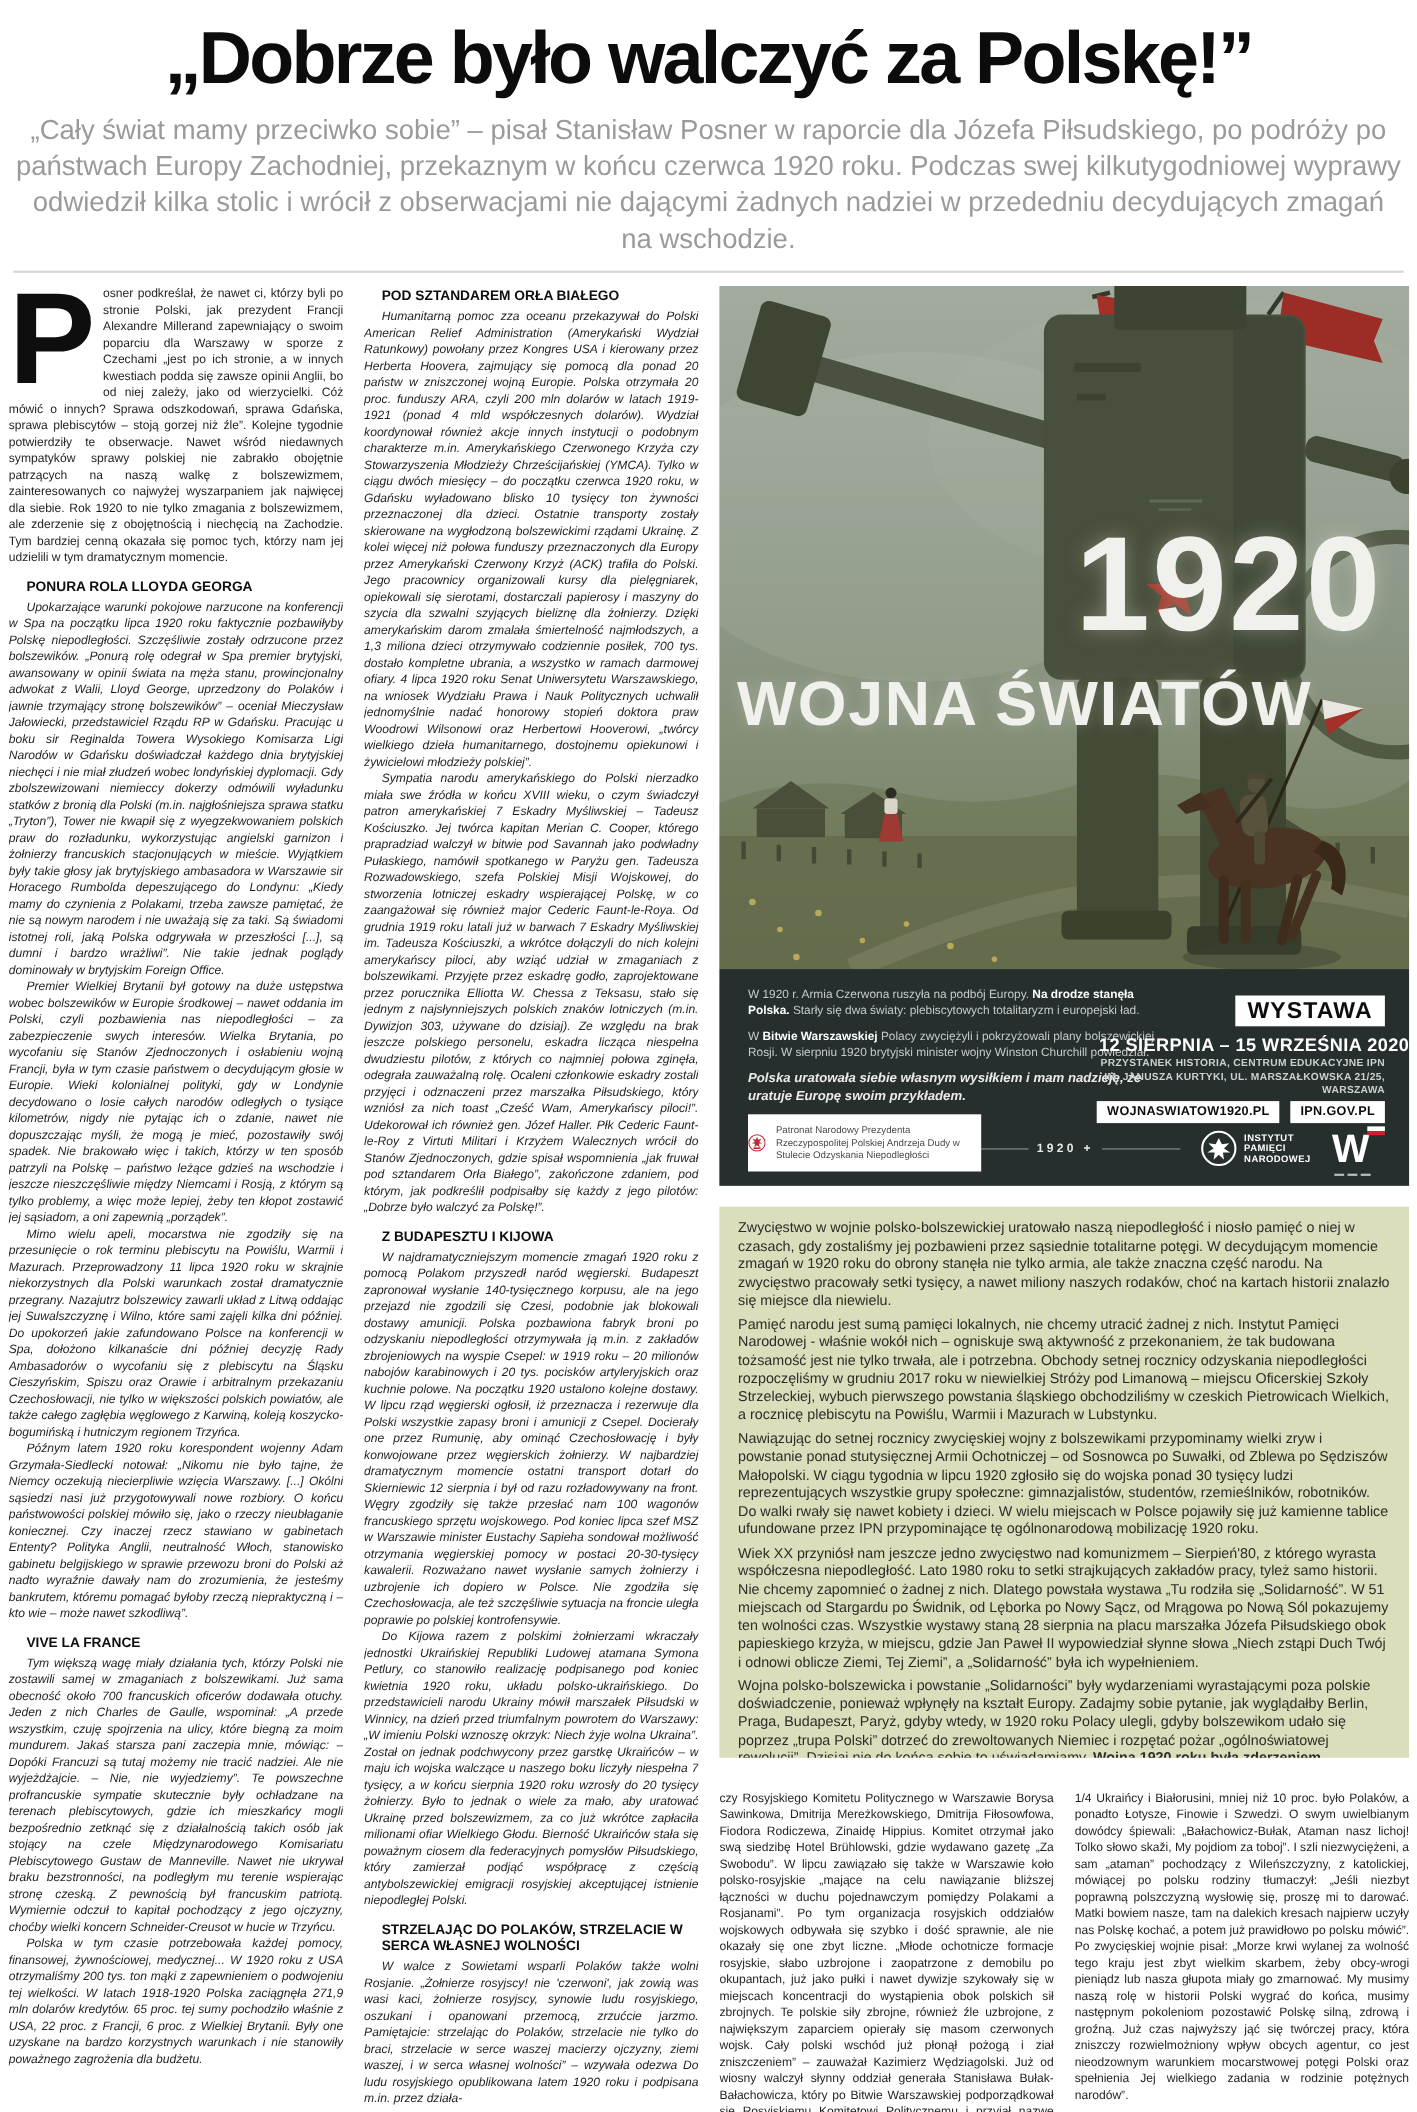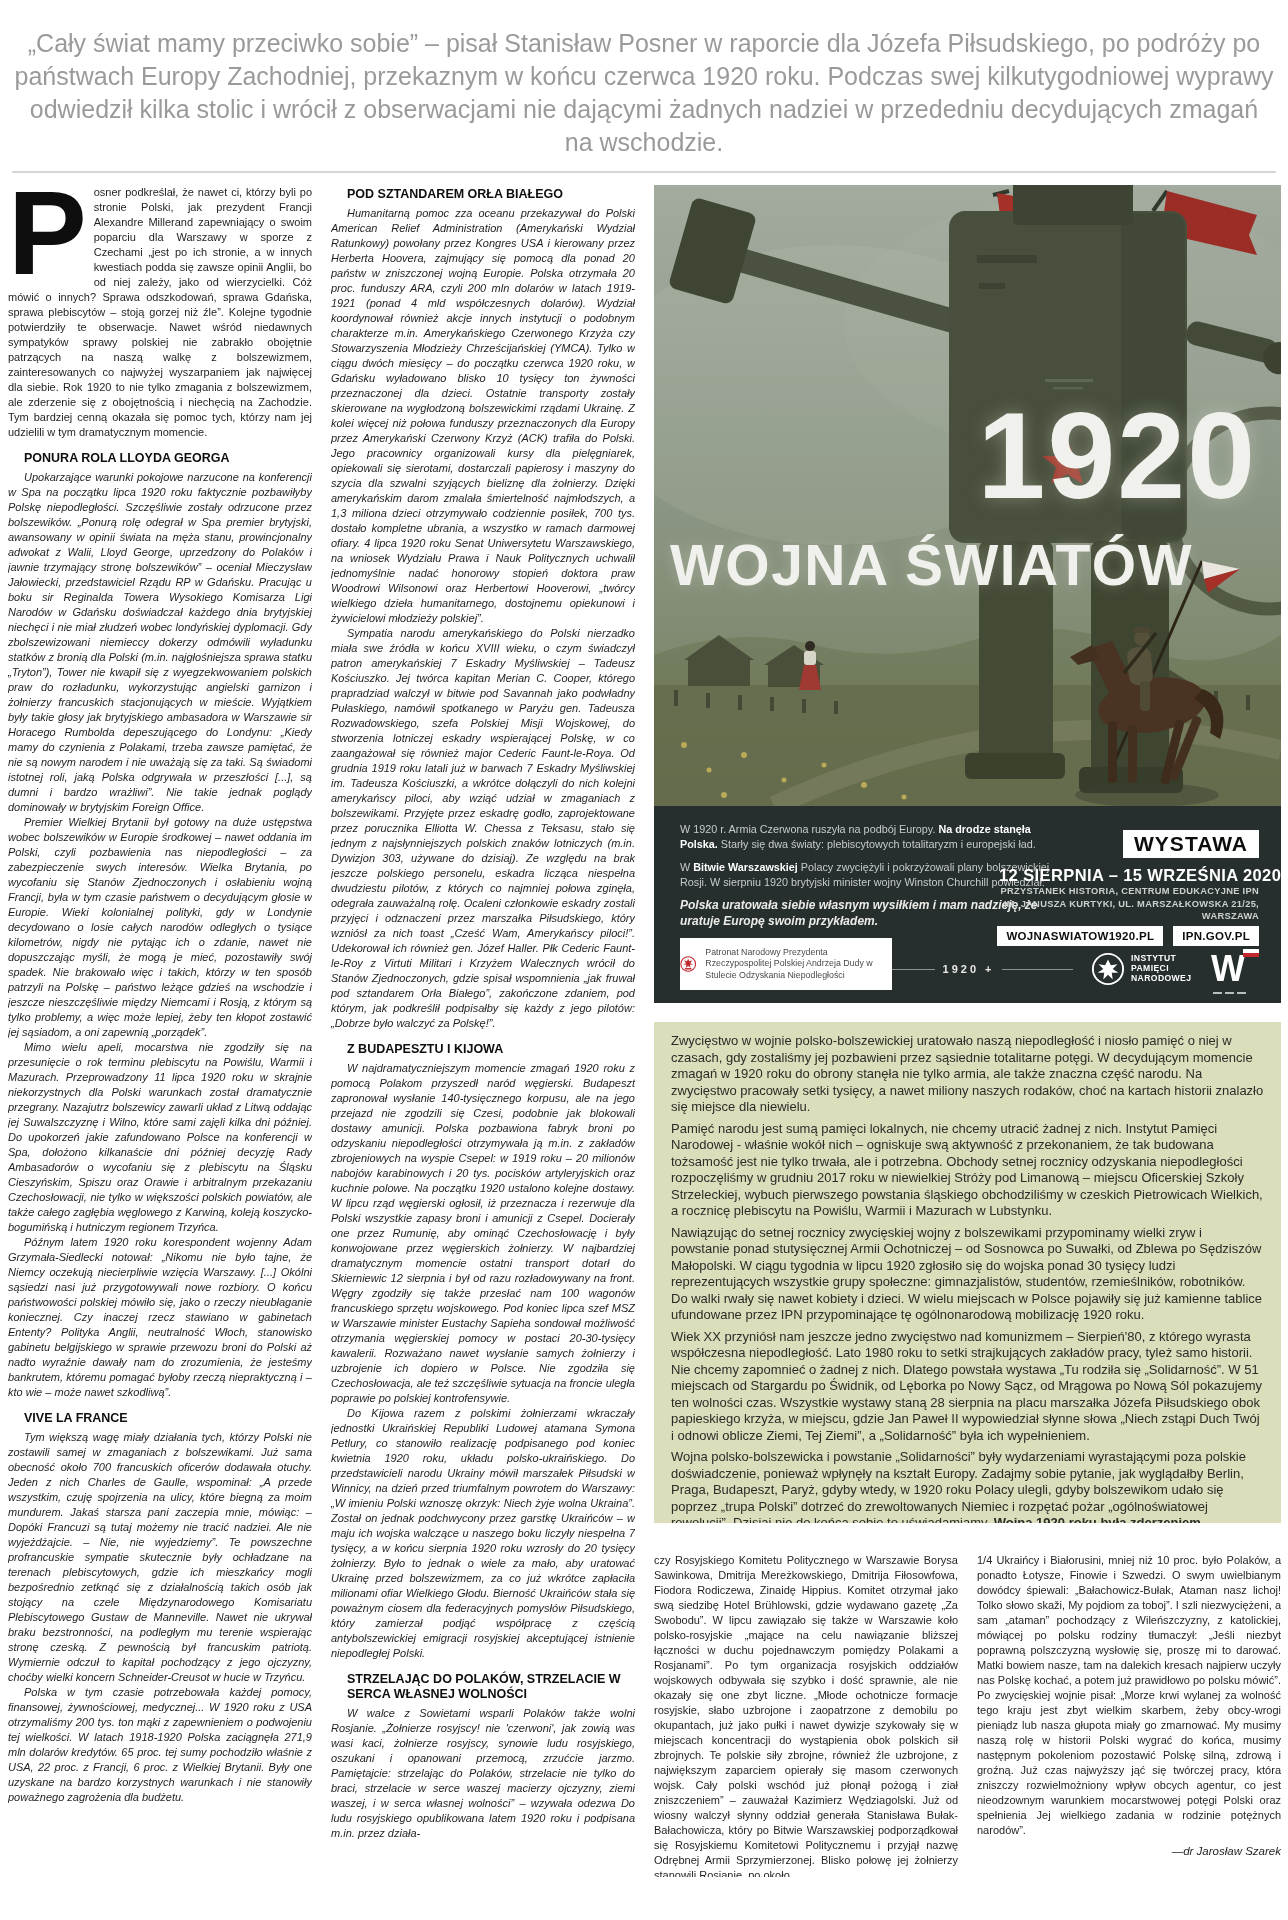--- a/index.html
+++ b/index.html
@@ -1,19 +1,19 @@
 <!DOCTYPE html>
 <html lang="pl"><head>
 <meta charset="utf-8">
 <style>
   html,body{margin:0;padding:0;background:#fff;}
   body{width:1288px;height:1920px;font-family:"Liberation Sans",sans-serif;color:#1f1f1d;overflow:hidden;}
   .page{position:relative;width:1288px;height:1920px;padding:0 8px;box-sizing:border-box;overflow:hidden;}
   .headline{margin:18px 0 0;text-align:center;font-size:67px;font-weight:bold;letter-spacing:-2.5px;color:#0c0c0c;line-height:1.05;}
-  .subtitle{margin:27px auto 0;max-width:1262px;text-align:center;font-size:25px;line-height:33px;color:#9a9a9c;font-weight:normal;}
+  .subtitle{margin:14px auto 0;max-width:1262px;text-align:center;font-size:25px;line-height:33px;color:#9a9a9c;font-weight:normal;}
   .top-rule{border:0;border-top:2px solid #d6d6d6;margin:12px 4px 0;}
   .cols{display:flex;gap:19px;margin-top:12px;height:1692px;}
   .col{flex:0 0 304px;width:304px;overflow:hidden;text-align:justify;font-size:11px;line-height:15px;}
   .para{margin:0;}
   .para.ind{text-indent:16px;font-style:italic;}
   .para.b,.b{font-weight:bold;}
   .sec-h{font-size:12.5px;font-weight:bold;margin:11px 0 4px;padding-left:16px;text-align:left;color:#0e0e0e;line-height:15px;}
   .col > .sec-h:first-child{margin-top:2px;}
   .dropcap{float:left;font-size:118px;line-height:92px;font-weight:bold;color:#0e0e0e;margin:2px 7px 0 0;}
   
@@ -53,20 +53,21 @@
   .highlight .para{margin:0 0 5px;}
   
   .bottom-cols{margin-top:30px;display:flex;gap:19px;flex:1;overflow:hidden;}
   .bcol{height:100%;}
   .byline{margin-top:6px;text-align:right;font-style:italic;font-size:11.5px;line-height:15px;color:#1f1f1d;}
 </style>
 </head>
 <body>
 
 <div class="page">
+  <h1 class="headline">„Dobrze było walczyć za Polskę!”</h1>
   <p class="subtitle">„Cały świat mamy przeciwko sobie” – pisał Stanisław Posner w raporcie dla Józefa Piłsudskiego, po podróży po państwach Europy Zachodniej, przekaznym w końcu czerwca 1920 roku. Podczas swej kilkutygodniowej wyprawy odwiedził kilka stolic i wrócił z obserwacjami nie dającymi żadnych nadziei w przededniu decydujących zmagań na wschodzie.</p>
   <hr class="top-rule">
 
   <div class="cols">
     <div class="col">
         <p class="para"><span class="dropcap">P</span>osner podkreślał, że nawet ci, którzy byli po stronie Polski, jak prezydent Francji Alexandre Millerand zapewniający o swoim poparciu dla Warszawy w sporze z Czechami „jest po ich stronie, a w innych kwestiach podda się zawsze opinii Anglii, bo od niej zależy, jako od wierzycielki. Cóż mówić o innych? Sprawa odszkodowań, sprawa Gdańska, sprawa plebiscytów – stoją gorzej niż źle”. Kolejne tygodnie potwierdziły te obserwacje. Nawet wśród niedawnych sympatyków sprawy polskiej nie zabrakło obojętnie patrzących na naszą walkę z bolszewizmem, zainteresowanych co najwyżej wyszarpaniem jak najwięcej dla siebie. Rok 1920 to nie tylko zmagania z bolszewizmem, ale zderzenie się z obojętnością i niechęcią na Zachodzie. Tym bardziej cenną okazała się pomoc tych, którzy nam jej udzielili w tym dramatycznym momencie.</p>
         <h3 class="sec-h">PONURA ROLA LLOYDA GEORGA</h3>
         <p class="para ind">Upokarzające warunki pokojowe narzucone na konferencji w Spa na początku lipca 1920 roku faktycznie pozbawiłyby Polskę niepodległości. Szczęśliwie zostały odrzucone przez bolszewików. „Ponurą rolę odegrał w Spa premier brytyjski, awansowany w opinii świata na męża stanu, prowincjonalny adwokat z Walii, Lloyd George, uprzedzony do Polaków i jawnie trzymający stronę bolszewików” – oceniał Mieczysław Jałowiecki, przedstawiciel Rządu RP w Gdańsku. Pracując u boku sir Reginalda Towera Wysokiego Komisarza Ligi Narodów w Gdańsku doświadczał każdego dnia brytyjskiej niechęci i nie miał złudzeń wobec londyńskiej dyplomacji. Gdy zbolszewizowani niemieccy dokerzy odmówili wyładunku statków z bronią dla Polski (m.in. najgłośniejsza sprawa statku „Tryton”), Tower nie kwapił się z wyegzekwowaniem polskich praw do rozładunku, wykorzystując angielski garnizon i żołnierzy francuskich stacjonujących w mieście. Wyjątkiem były takie głosy jak brytyjskiego ambasadora w Warszawie sir Horacego Rumbolda depeszującego do Londynu: „Kiedy mamy do czynienia z Polakami, trzeba zawsze pamiętać, że nie są nowym narodem i nie uważają się za taki. Są świadomi istotnej roli, jaką Polska odgrywała w przeszłości [...], są dumni i bardzo wrażliwi”. Nie takie jednak poglądy dominowały w brytyjskim Foreign Office.</p>
         <p class="para ind">Premier Wielkiej Brytanii był gotowy na duże ustępstwa wobec bolszewików w Europie środkowej – nawet oddania im Polski, czyli pozbawienia nas niepodległości – za zabezpieczenie swych interesów. Wielka Brytania, po wycofaniu się Stanów Zjednoczonych i osłabieniu wojną Francji, była w tym czasie państwem o decydującym głosie w Europie. Wieki kolonialnej polityki, gdy w Londynie decydowano o losie całych narodów odległych o tysiące kilometrów, nigdy nie pytając ich o zdanie, nawet nie dopuszczając myśli, że mogą je mieć, pozostawiły swój spadek. Nie brakowało więc i takich, którzy w ten sposób patrzyli na Polskę – państwo leżące gdzieś na wschodzie i jeszcze nieszczęśliwie między Niemcami i Rosją, z którym są tylko problemy, a więc może lepiej, żeby ten kłopot zostawić jej sąsiadom, a oni zapewnią „porządek”.</p>
         <p class="para ind">Mimo wielu apeli, mocarstwa nie zgodziły się na przesunięcie o rok terminu plebiscytu na Powiślu, Warmii i Mazurach. Przeprowadzony 11 lipca 1920 roku w skrajnie niekorzystnych dla Polski warunkach został dramatycznie przegrany. Nazajutrz bolszewicy zawarli układ z Litwą oddając jej Suwalszczyznę i Wilno, które sami zajęli kilka dni później. Do upokorzeń jakie zafundowano Polsce na konferencji w Spa, dołożono kilkanaście dni później decyzję Rady Ambasadorów o wycofaniu się z plebiscytu na Śląsku Cieszyńskim, Spiszu oraz Orawie i arbitralnym przekazaniu Czechosłowacji, nie tylko w większości polskich powiatów, ale także całego zagłębia węglowego z Karwiną, koleją koszycko-bogumińską i hutniczym regionem Trzyńca.</p>

